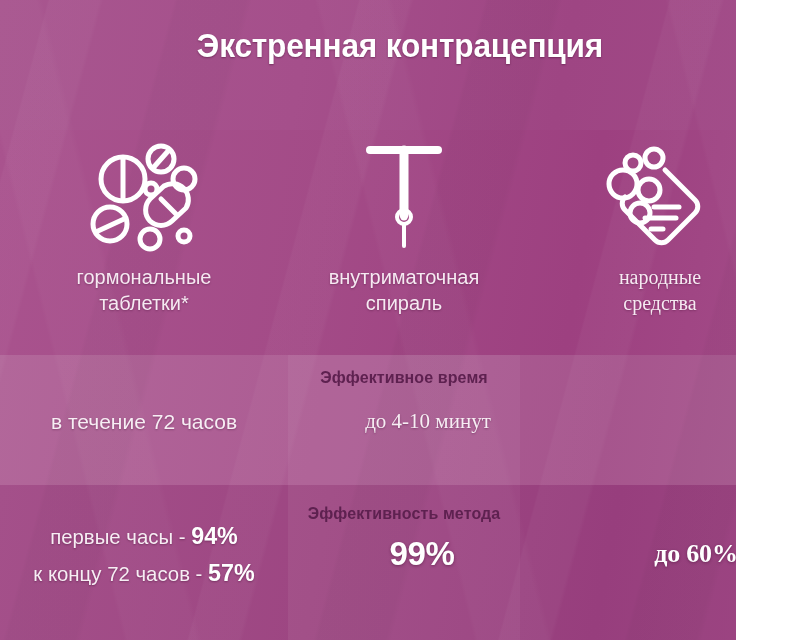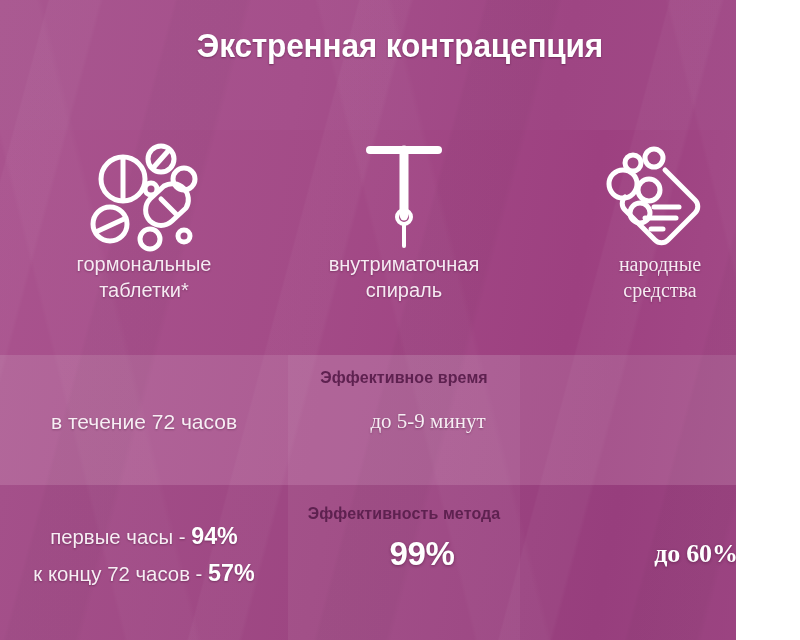--- a/index.html
+++ b/index.html
@@ -124,21 +124,21 @@
 
   
   .row-icons { top: 140px; align-items: flex-start; }
   .icon-wrap {
     height: 110px;
     display: flex;
     align-items: center;
     justify-content: center;
   }
   .method-label {
-    margin-top: 1px;
+    margin-top: 14px;
     color: #f6eaf2;
     font-size: 20px;
     line-height: 1.30;
     text-shadow: 0 1px 2px rgba(60,10,45,0.35);
   }
 
   
   .section-head {
     position: absolute;
     left: 288px;
@@ -287,21 +287,21 @@
 
     </div>
 
     <div class="section-head head-time">Эффективное время</div>
 
     <div class="row row-time">
       <div class="cell c1">
         <div class="time-val">в течение 72 часов</div>
       </div>
       <div class="cell c3">
-        <div class="time-val">до 5-9 минут</div>
+        <div class="time-val">до 4-10 минут</div>
       </div>
     </div>
 
     <div class="section-head head-eff">Эффективность метода</div>
 
     <div class="row row-eff">
       <div class="cell c1">
         <div class="eff-lines">
           <span>первые часы - </span><b>94%</b><br>
           <span>к концу 72 часов - </span><b>57%</b>

